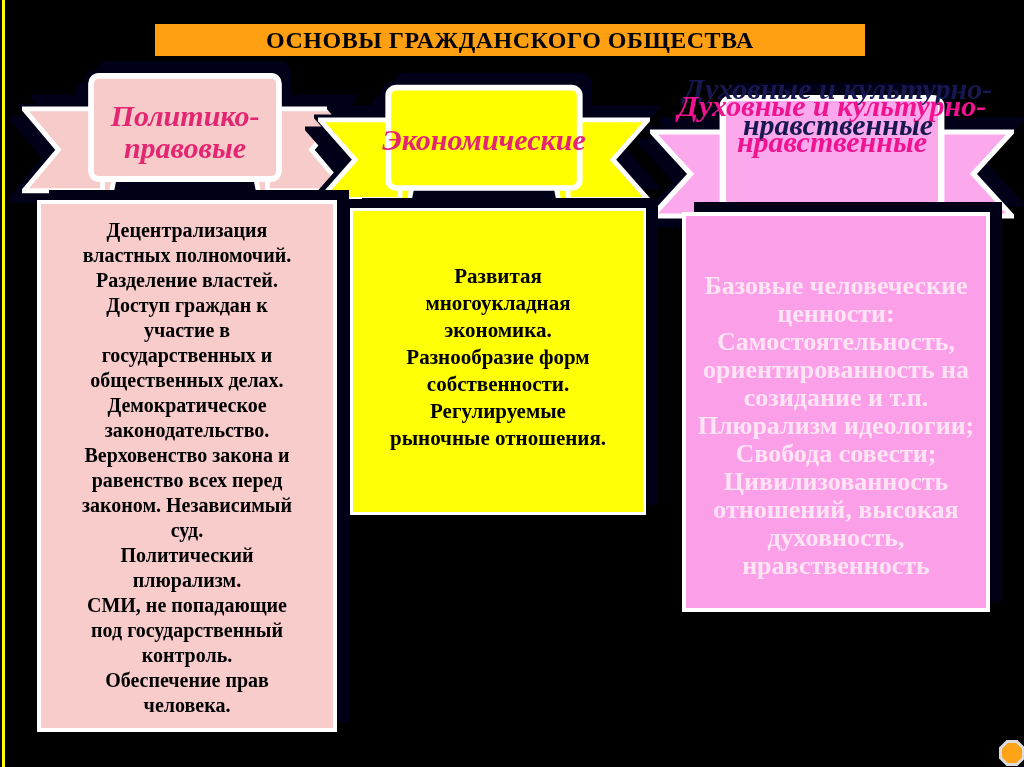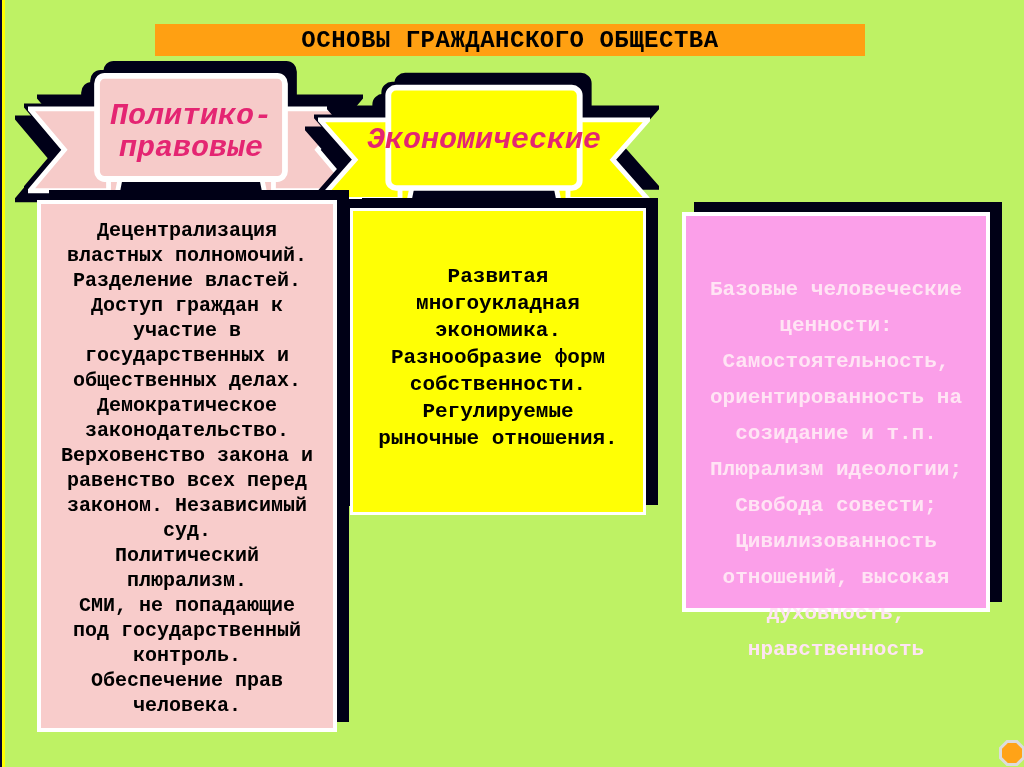--- a/index.html
+++ b/index.html
@@ -18,21 +18,21 @@
   }
   
   .ribbon{position:absolute;}
   .ribbon svg{position:absolute;left:0;top:0;
     filter:drop-shadow(-13px 9px 0 #000018) drop-shadow(9px -12px 0 #000018);}
   .ribbon-label{
     position:absolute;display:flex;align-items:center;justify-content:center;
     text-align:center;font-style:italic;font-weight:700;line-height:1.08;
     white-space:pre-line;
   }
-  #ribbon-1{left:28px;top:70px;width:326px;height:146px;}
+  #ribbon-1{left:22px;top:70px;width:326px;height:146px;}
   #ribbon-1 .ribbon-label{left:66px;right:66px;top:14px;bottom:36px;font-size:30px;}
   #ribbon-2{left:318px;top:82px;width:332px;height:142px;}
   #ribbon-2 .ribbon-label{left:40px;right:40px;top:10px;bottom:36px;font-size:30px;}
   #ribbon-3{left:650px;top:92px;width:364px;height:150px;}
   #ribbon-3 .ribbon-label{
     left:-16px;right:-16px;top:-16px;height:96px;font-size:30px;line-height:1.2;
     text-shadow:6px -17px 0 #181850;
   }
   
   .col-box{
@@ -45,31 +45,31 @@
     font-size:20px;line-height:25px;padding-top:14px;margin-left:17px;
   }
   #col-economy{
     left:350px;top:208px;width:296px;height:307px;border:3px solid #fff;
     box-shadow:12px -10px 0 #000016, -13px -9px 0 #000016;
     font-size:21px;line-height:27px;padding-top:52px;
   }
   #col-spiritual{
     left:682px;top:212px;width:308px;height:400px;border:4px solid #fff;
     box-shadow:12px -10px 0 #000016;
-    font-size:21px;line-height:36px;padding-top:56px;
+    font-size:26px;line-height:28px;padding-top:56px;
   }
   
   .octagon{clip-path:polygon(29% 0,71% 0,100% 29%,100% 71%,71% 100%,29% 100%,0 71%,0 29%);}
   #octagon-outer{position:absolute;left:999px;top:740px;width:26px;height:26px;background:#dcdcdc;}
   #octagon-inner{position:absolute;left:3px;top:3px;width:20px;height:20px;}
 </style>
 </head>
 <body>
 
-<div id="slide" style="background-color: #bef264; font-family: Liberation Mono, monospace;">
+<div id="slide" style="background-color: #000000;">
 
   <div id="edge-black"></div>
   <div id="edge-yellow" style="background-color: rgb(255, 255, 0);"></div>
 
   <div id="title-banner" style="background-color: rgb(255, 160, 18); color: rgb(0, 0, 0);">
     <span>ОСНОВЫ ГРАЖДАНСКОГО ОБЩЕСТВА</span>
   </div>
 
   <div class="ribbon" id="ribbon-1">
     <svg width="326" height="146" viewBox="0 0 340 150" preserveAspectRatio="none">
@@ -87,20 +87,31 @@
     <svg width="332" height="142" viewBox="0 0 340 150" preserveAspectRatio="none">
       <path d="M84,104 C74,128 64,136 54,138 L90,142 L96,112 Z" stroke="#fff" stroke-width="5" fill="#FFFF00"></path>
       <path d="M256,104 C266,128 276,136 286,138 L250,142 L244,112 Z" stroke="#fff" stroke-width="5" fill="#FFFF00"></path>
       <path d="M2,40 L84,40 L84,124 L2,124 L38,82 Z" stroke="#fff" stroke-width="5" fill="#FFFF00"></path>
       <path d="M338,40 L256,40 L256,124 L338,124 L302,82 Z" stroke="#fff" stroke-width="5" fill="#FFFF00"></path>
       <rect x="72" y="6" width="196" height="106" rx="8" stroke="#fff" stroke-width="6" fill="#FFFF00"></rect>
     </svg>
     <div class="ribbon-label" style="color: rgb(228, 37, 114);">Экономические</div>
   </div>
 
+  <div class="ribbon" id="ribbon-3">
+    <svg width="364" height="150" viewBox="0 0 340 150" preserveAspectRatio="none">
+      <path d="M84,104 C74,128 64,136 54,138 L90,142 L96,112 Z" stroke="#fff" stroke-width="5" fill="#FCA8EC"></path>
+      <path d="M256,104 C266,128 276,136 286,138 L250,142 L244,112 Z" stroke="#fff" stroke-width="5" fill="#FCA8EC"></path>
+      <path d="M2,40 L84,40 L84,124 L2,124 L38,82 Z" stroke="#fff" stroke-width="5" fill="#FCA8EC"></path>
+      <path d="M338,40 L256,40 L256,124 L338,124 L302,82 Z" stroke="#fff" stroke-width="5" fill="#FCA8EC"></path>
+      <rect x="68" y="6" width="204" height="110" rx="8" stroke="#fff" stroke-width="6" fill="#FCA8EC"></rect>
+    </svg>
+    <div class="ribbon-label" style="color: rgb(240, 19, 144);">Духовные и культурно-
+нравственные</div>
+  </div>
 
   <div class="col-box" id="col-politics" style="background-color: rgb(248, 204, 203); color: rgb(0, 0, 0);">Децентрализация
 властных полномочий.
 Разделение властей.
 Доступ граждан к
 участие в
 государственных и
 общественных делах.
 Демократическое
 законодательство.

